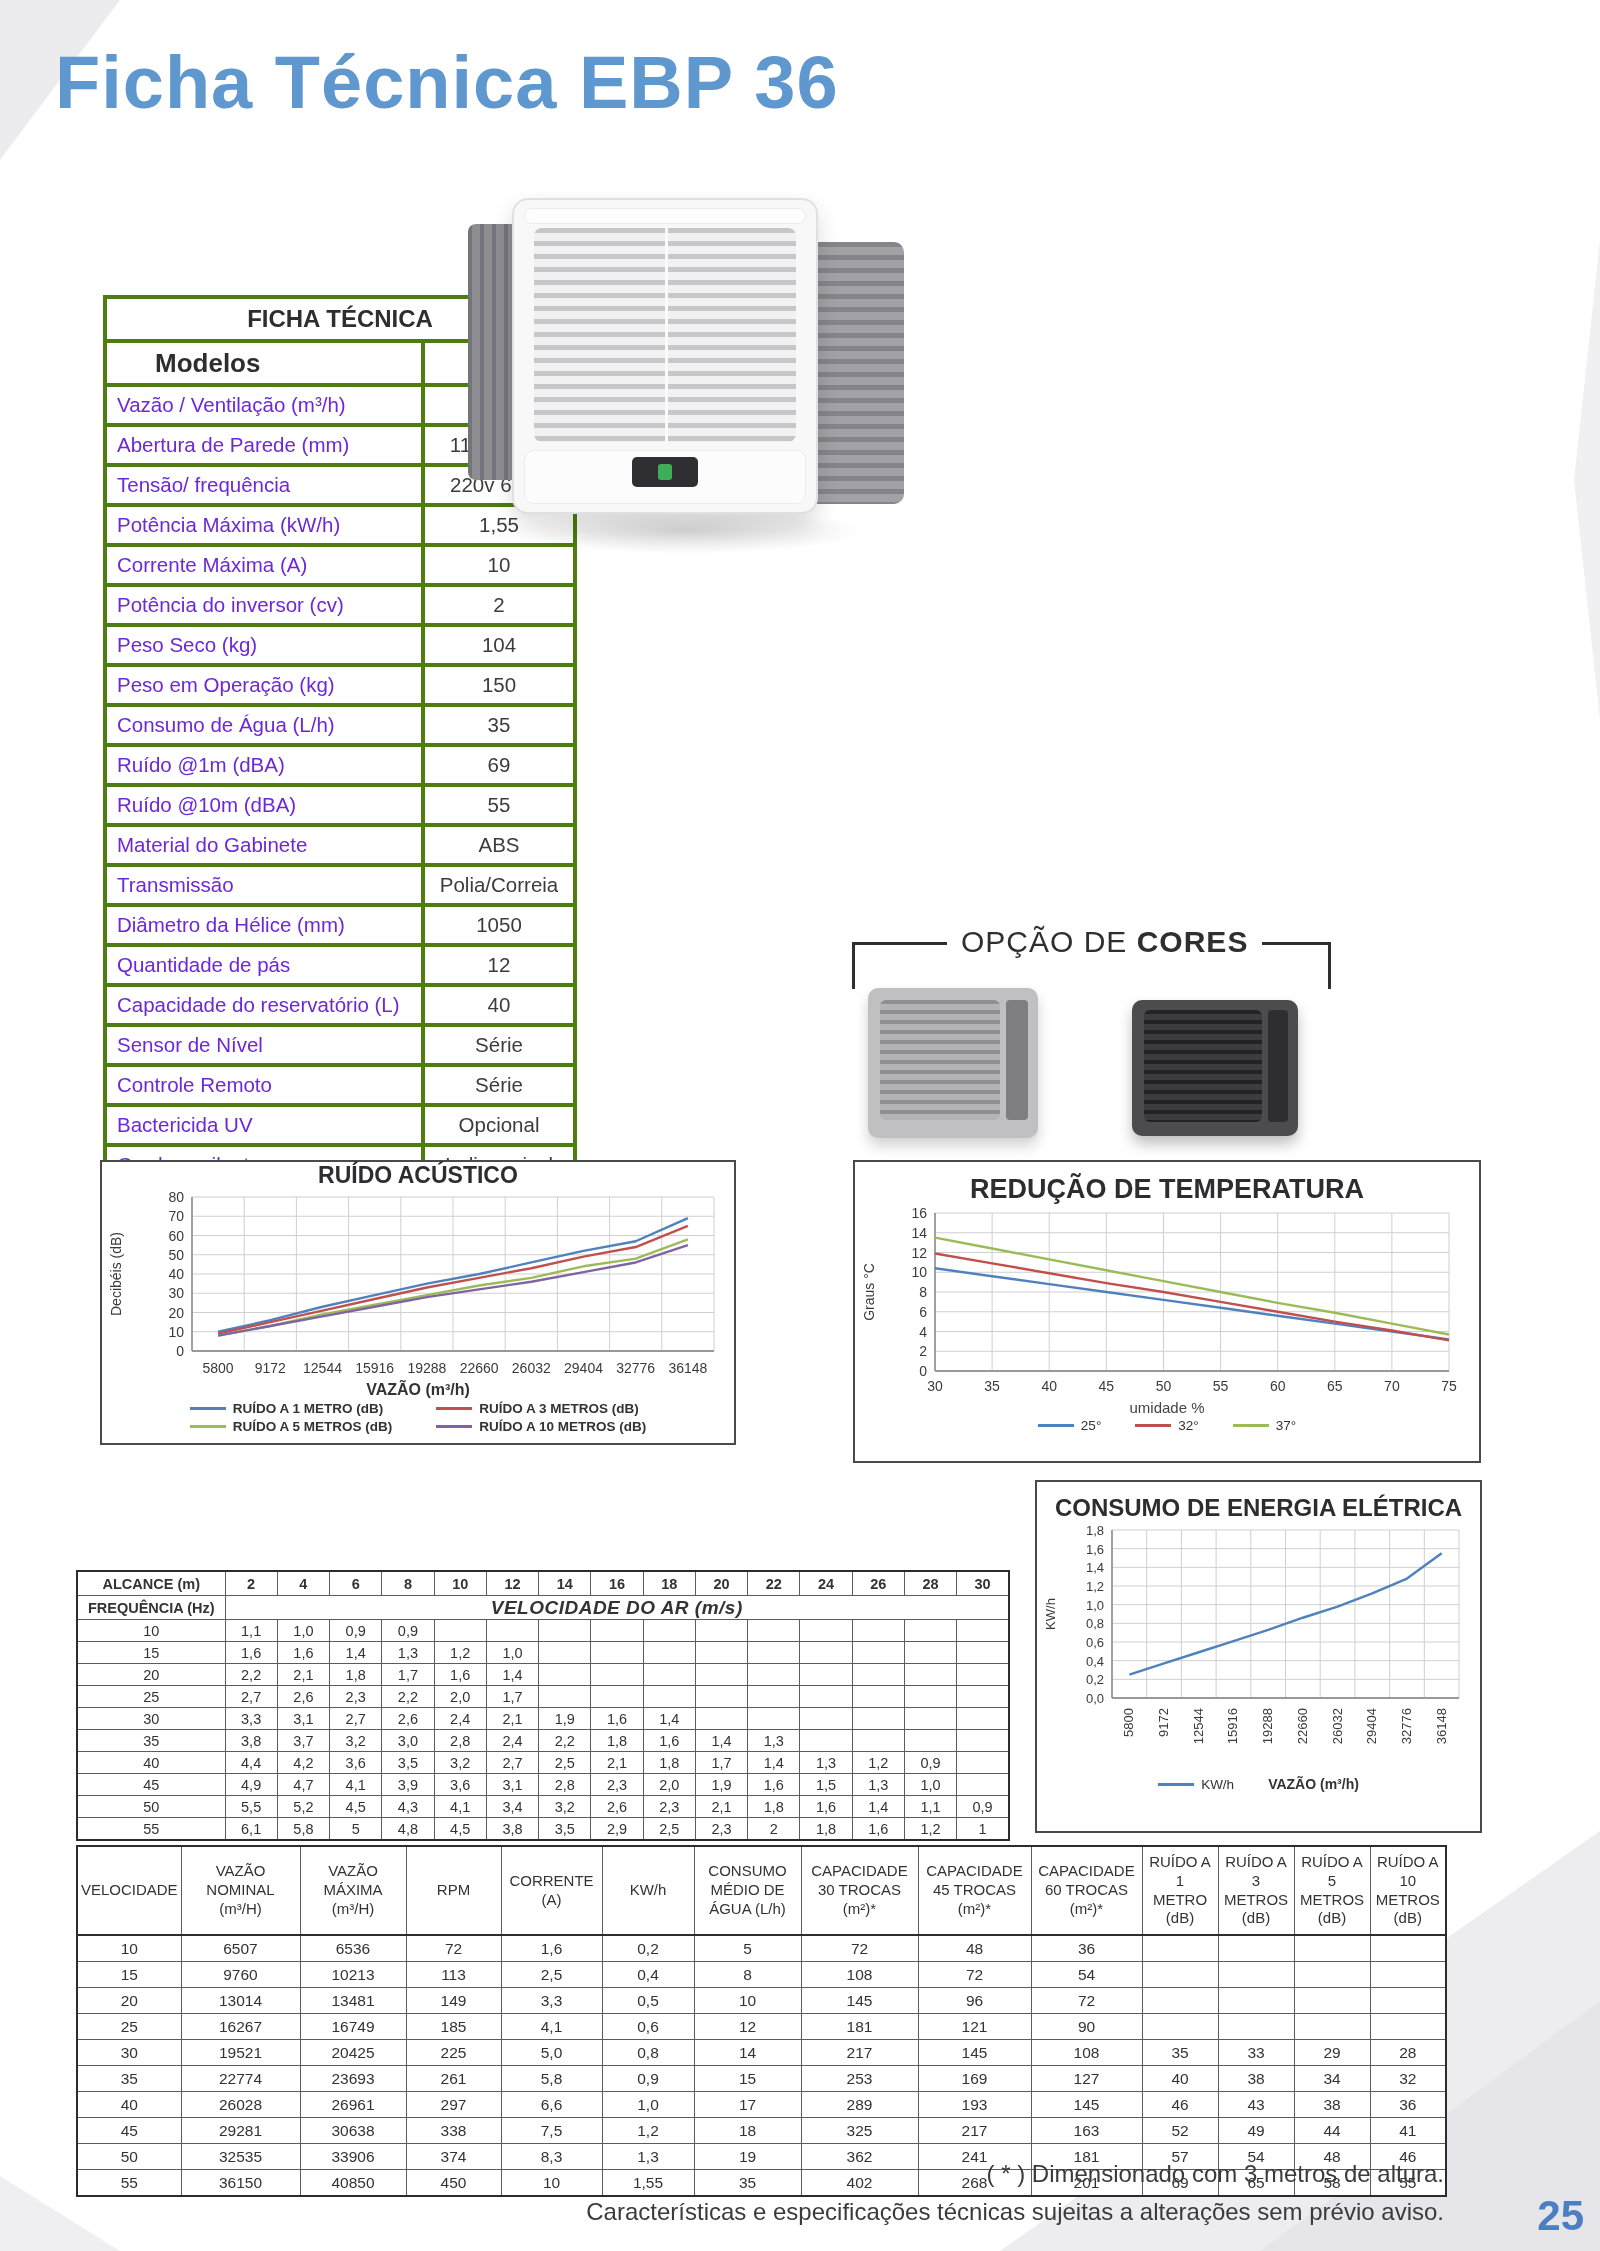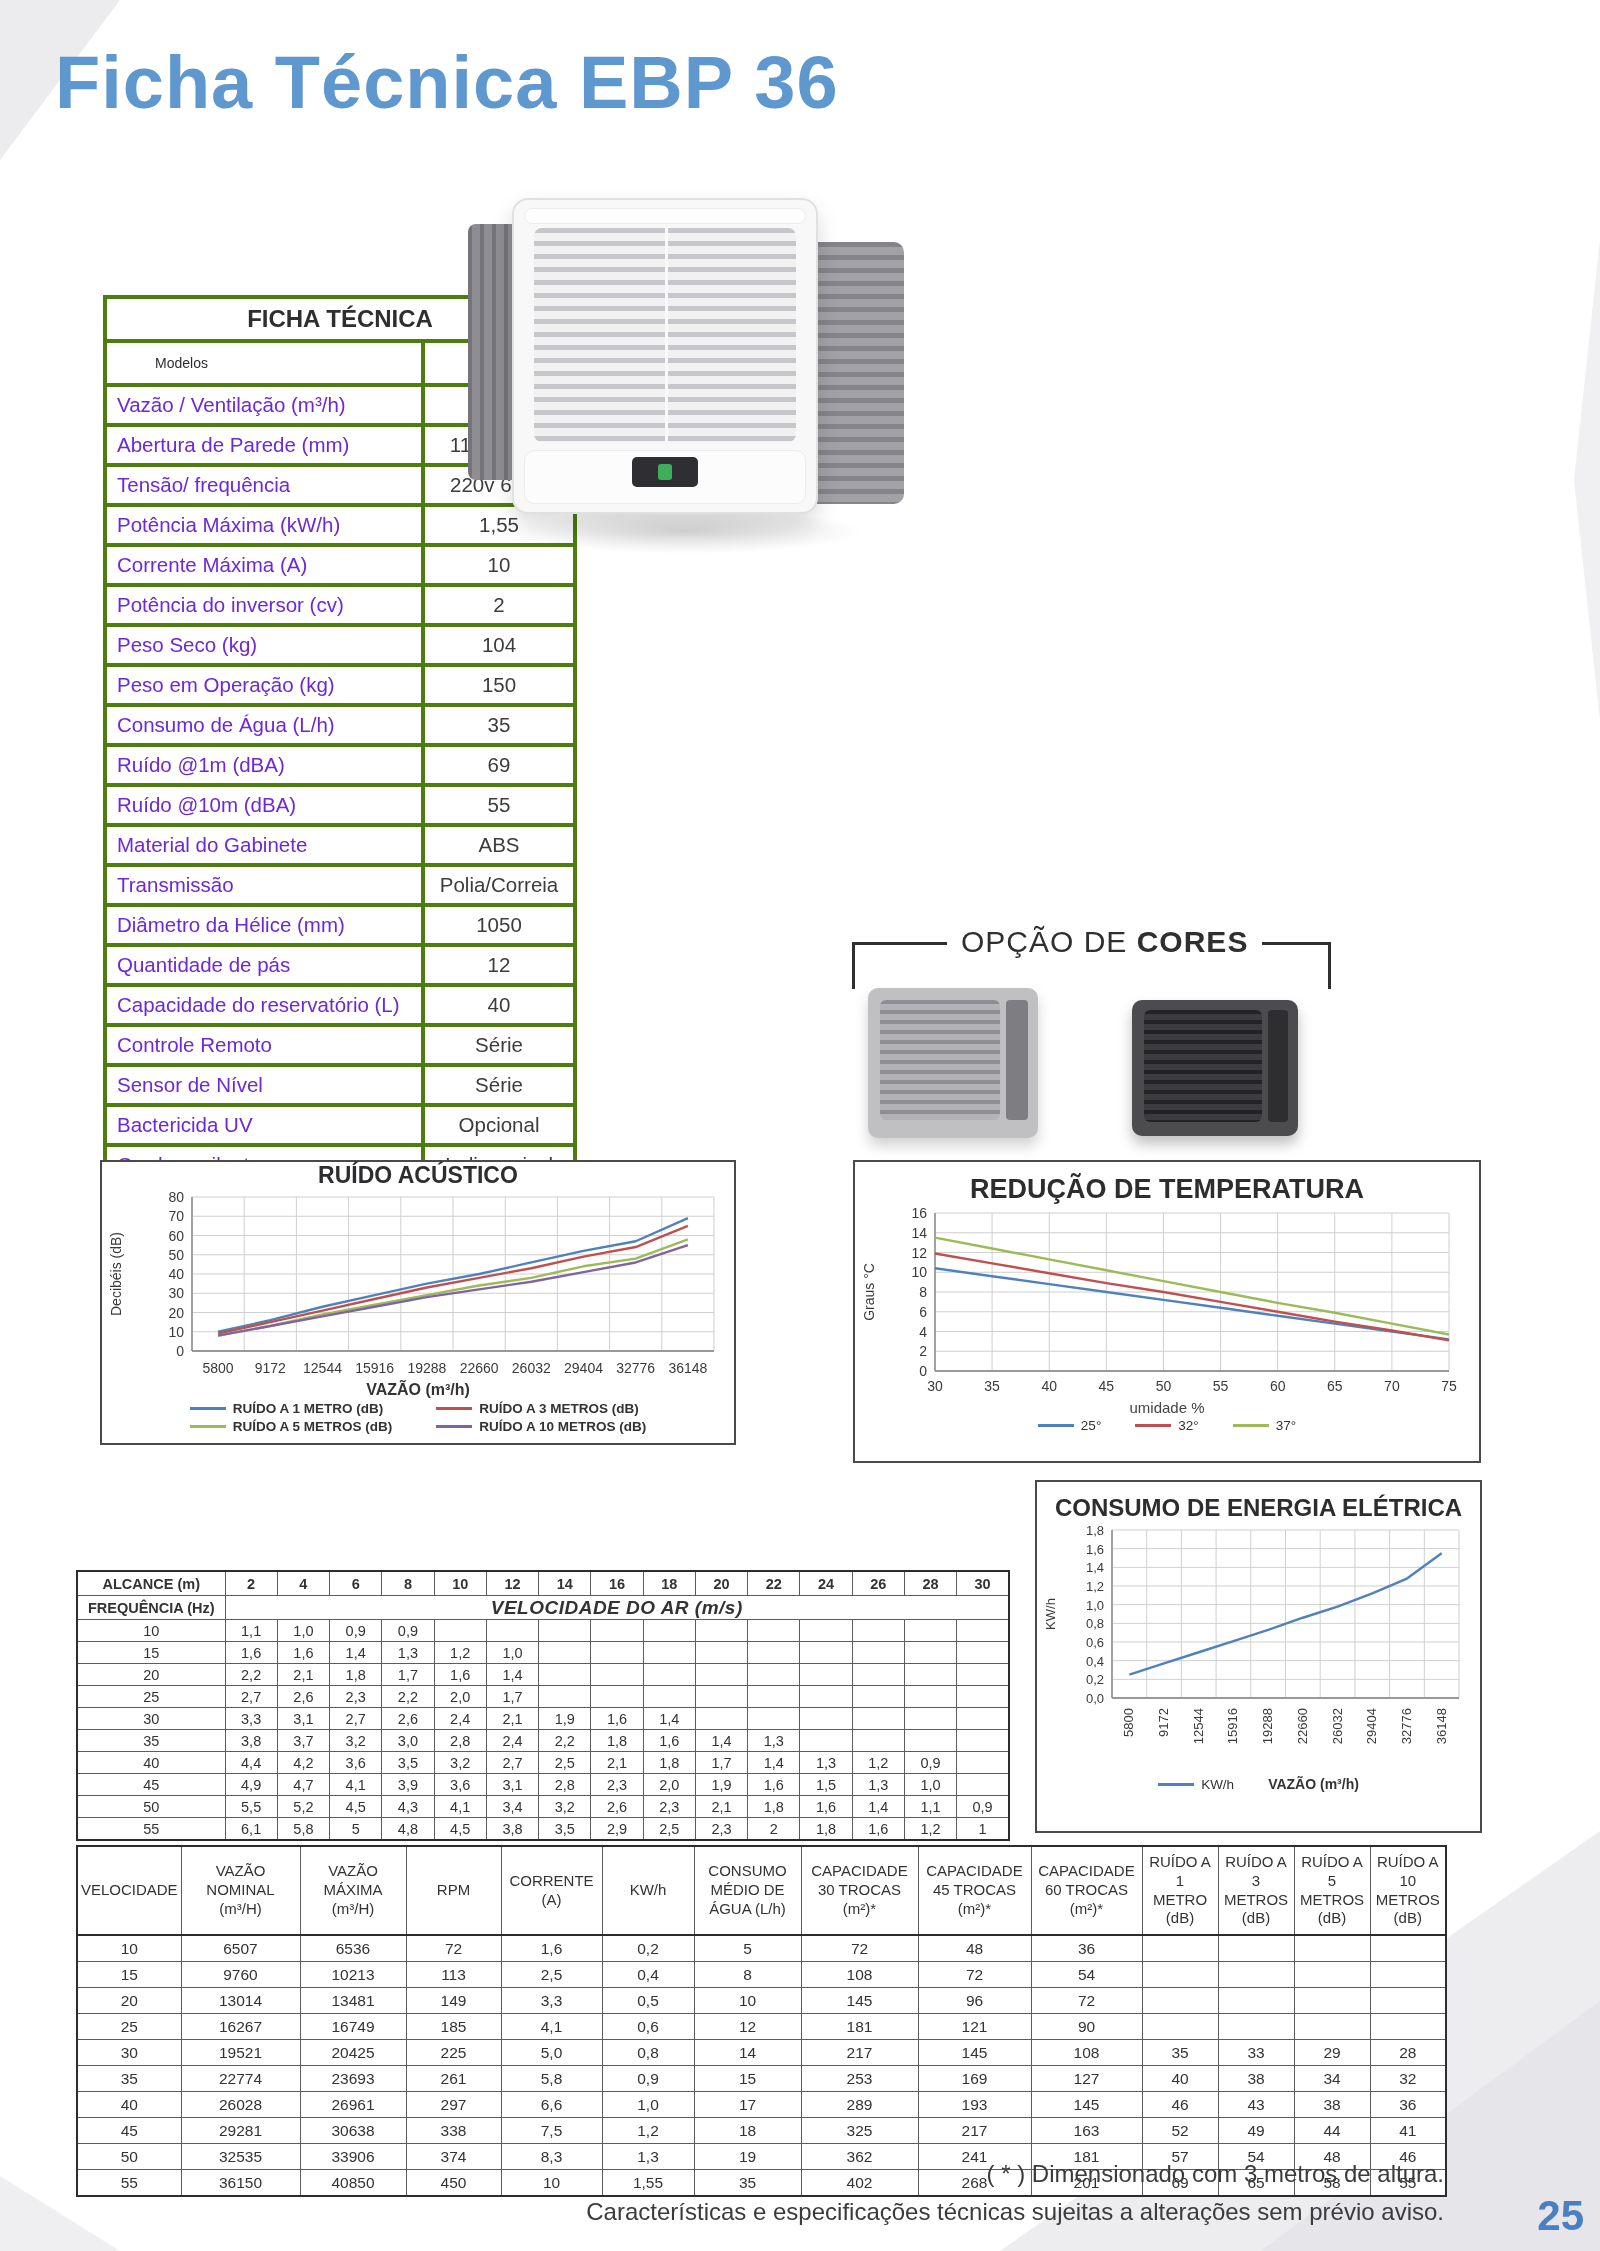--- a/index.html
+++ b/index.html
@@ -16,21 +16,21 @@
 
   .page-title{left:55px;top:40px;font-size:74px;font-weight:700;color:#5f97cf;letter-spacing:1px;}
 
   
   table{border-collapse:collapse;background:#fff;}
   .spec-table{left:103px;top:295px;width:470px;border:2.5px solid #2c2c2c;table-layout:fixed;}
   .spec-table td,.spec-table th{border:4px solid #4d7c0f;padding:3px 10px;font-size:20.5px;height:30px;}
   .spec-table th.ft-head{font-size:24px;font-weight:700;text-align:center;height:34px;color:#2e2e2e;}
   .spec-table td.sl{text-align:left;color:#6d28d9;}
   .spec-table td.sv{text-align:center;color:#3c3c3c;}
-  .spec-table td.models{font-weight:400;font-size:14px;height:34px;color:#2e2e2e;padding-left:48px;}
+  .spec-table td.models{font-weight:700;font-size:26px;height:34px;color:#2e2e2e;padding-left:48px;}
 
   
   .product{left:468px;top:198px;width:436px;height:326px;}
   .p-left{position:absolute;left:0;top:26px;width:58px;height:256px;background:#85858a;border-radius:8px;
           background-image:repeating-linear-gradient(90deg,#74747a 0 4px,#8d8d92 4px 12px);}
   .p-right{position:absolute;right:0;top:44px;width:112px;height:262px;background:#98989c;border-radius:10px;
           background-image:repeating-linear-gradient(180deg,#84848a 0 5px,#a2a2a6 5px 13px);}
   .p-main{position:absolute;left:44px;top:0;width:302px;height:312px;background:#f8f8f8;
           border:2px solid #e0e0e2;border-radius:16px;box-shadow:0 10px 22px rgba(0,0,0,.14);}
   .p-cap{position:absolute;left:10px;top:8px;right:10px;height:14px;background:#fdfdfd;border-radius:8px;border:1px solid #ececee;}
@@ -180,25 +180,25 @@
         </tr>
         <tr>
           <td class="sl">Quantidade de pás</td>
           <td class="sv">12</td>
         </tr>
         <tr>
           <td class="sl">Capacidade do reservatório (L)</td>
           <td class="sv">40</td>
         </tr>
         <tr>
+          <td class="sl">Sensor de Nível</td>
+          <td class="sv">Série</td>
+        </tr>
+        <tr>
           <td class="sl">Controle Remoto</td>
-          <td class="sv">Série</td>
-        </tr>
-        <tr>
-          <td class="sl">Sensor de Nível</td>
           <td class="sv">Série</td>
         </tr>
         <tr>
           <td class="sl">Bactericida UV</td>
           <td class="sv">Opcional</td>
         </tr>
         <tr>
           <td class="sl">Grade oscilante</td>
           <td class="sv">Indisponivel</td>
         </tr>

